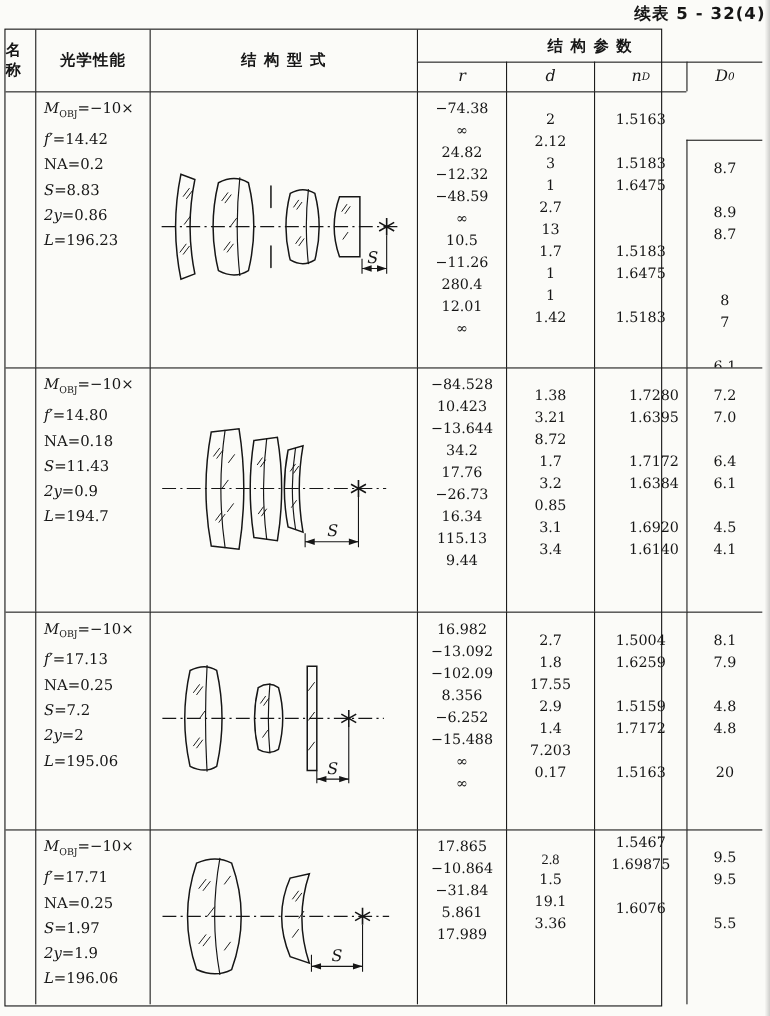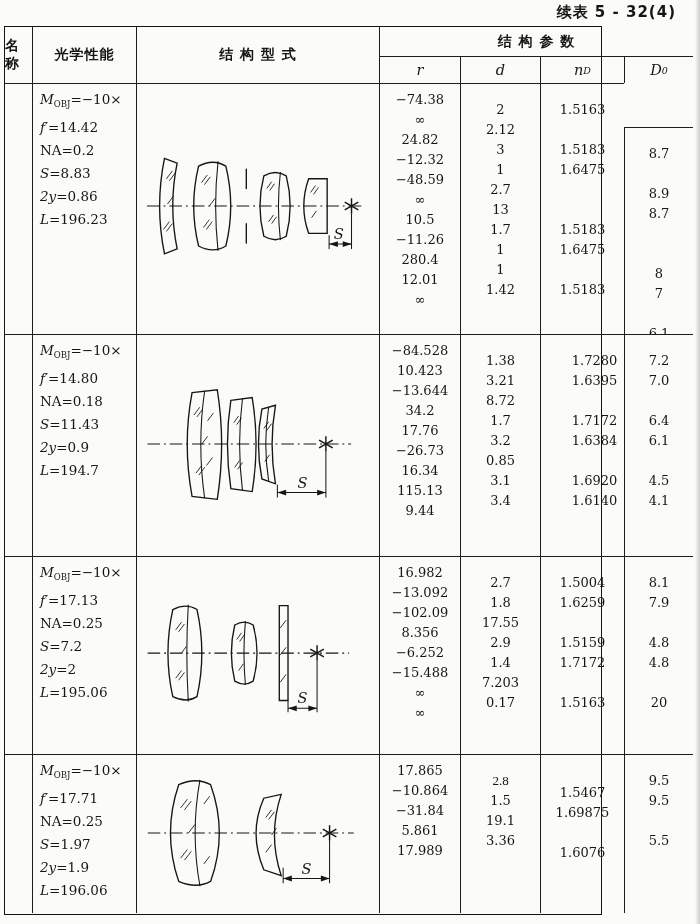--- a/index.html
+++ b/index.html
@@ -1,20 +1,20 @@
 <!DOCTYPE html>
 <html><head>
 <meta charset="utf-8">
 <style>
   html,body{margin:0;padding:0;background:#e8e8e4;}
   .page{position:relative;width:700px;height:924px;background:#fbfbf8;overflow:hidden;
         font-family:"DejaVu Serif",serif;color:#161616;}
   .scan-edge{position:absolute;right:0;top:0;width:5px;height:100%;
         background:linear-gradient(to right,rgba(0,0,0,0),rgba(0,0,0,.18));}
-  .page-title{position:absolute;top:3px;right:24px;font-family:"DejaVu Sans",sans-serif;
+  .page-title{position:absolute;top:3px;right:4px;font-family:"DejaVu Sans",sans-serif;
         font-weight:bold;font-size:15px;letter-spacing:1px;}
   .table{position:absolute;left:4px;top:26px;width:598px;height:889px;
         border:1.6px solid #141414;box-sizing:border-box;display:grid;
         grid-template-columns:27px 104px 243px 81px 80px 84px 69px;
         grid-template-rows:29px 27px 251px 222px 198px 159px;}
   .cell{box-sizing:border-box;overflow:hidden;position:relative;}
   .bl{border-left:1px solid #1d1d1d;}
   .bt{border-top:1px solid #1d1d1d;}
   .hcell{display:flex;align-items:center;justify-content:center;
         font-family:"DejaVu Sans",sans-serif;font-weight:bold;font-size:14px;}
@@ -339,21 +339,21 @@
         <div class="pline">5.861</div>
         <div class="pline">17.989</div>
       </div>
       <div class="cell bt bl param-cell" style="grid-area: 6 / 5;">
         <div class="pline" style="margin-top: 16px; font-family: Liberation Serif, serif;">2.8</div>
         <div class="pline">1.5</div>
         <div class="pline">19.1</div>
         <div class="pline">3.36</div>
       </div>
       <div class="cell bt bl param-cell" style="grid-area: 6 / 6;">
-        <div class="pline" style="margin-top: 28px;">1.5467</div>
+        <div class="pline" style="margin-top: 2px;">1.5467</div>
         <div class="pline">1.69875</div>
         <div class="pline"></div>
         <div class="pline">1.6076</div>
       </div>
       <div class="cell bt bl param-cell" style="grid-area: 6 / 7;">
         <div class="pline" style="margin-top: 16px;">9.5</div>
         <div class="pline">9.5</div>
         <div class="pline"></div>
         <div class="pline">5.5</div>
       </div>

